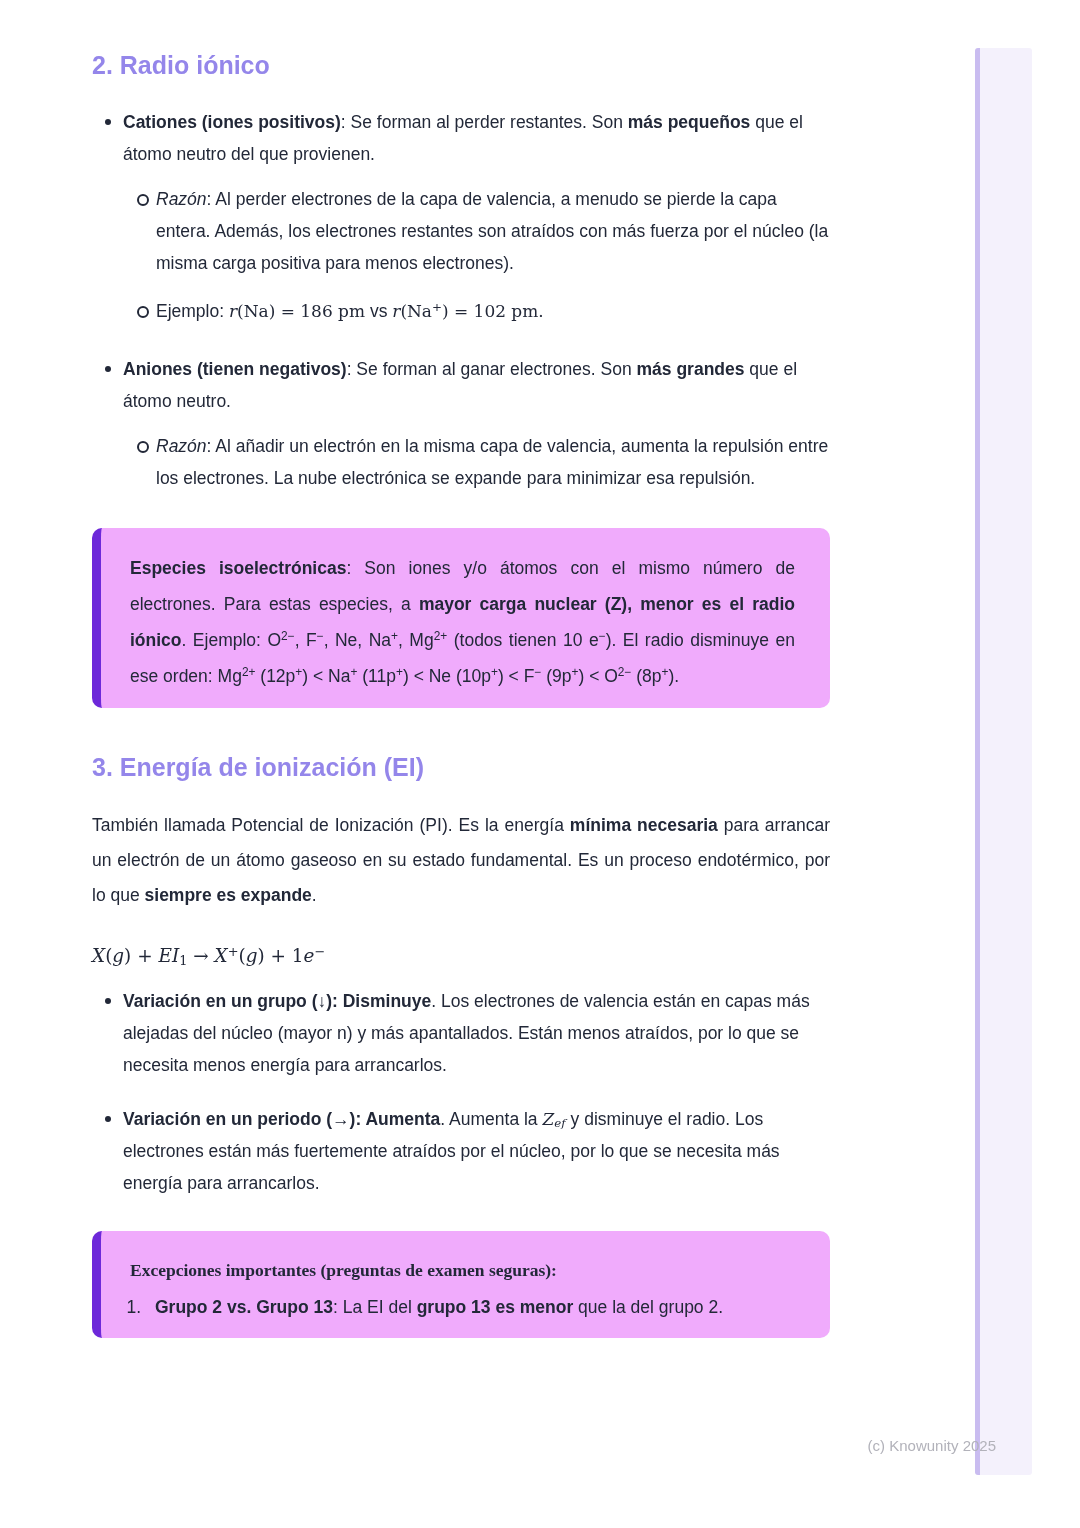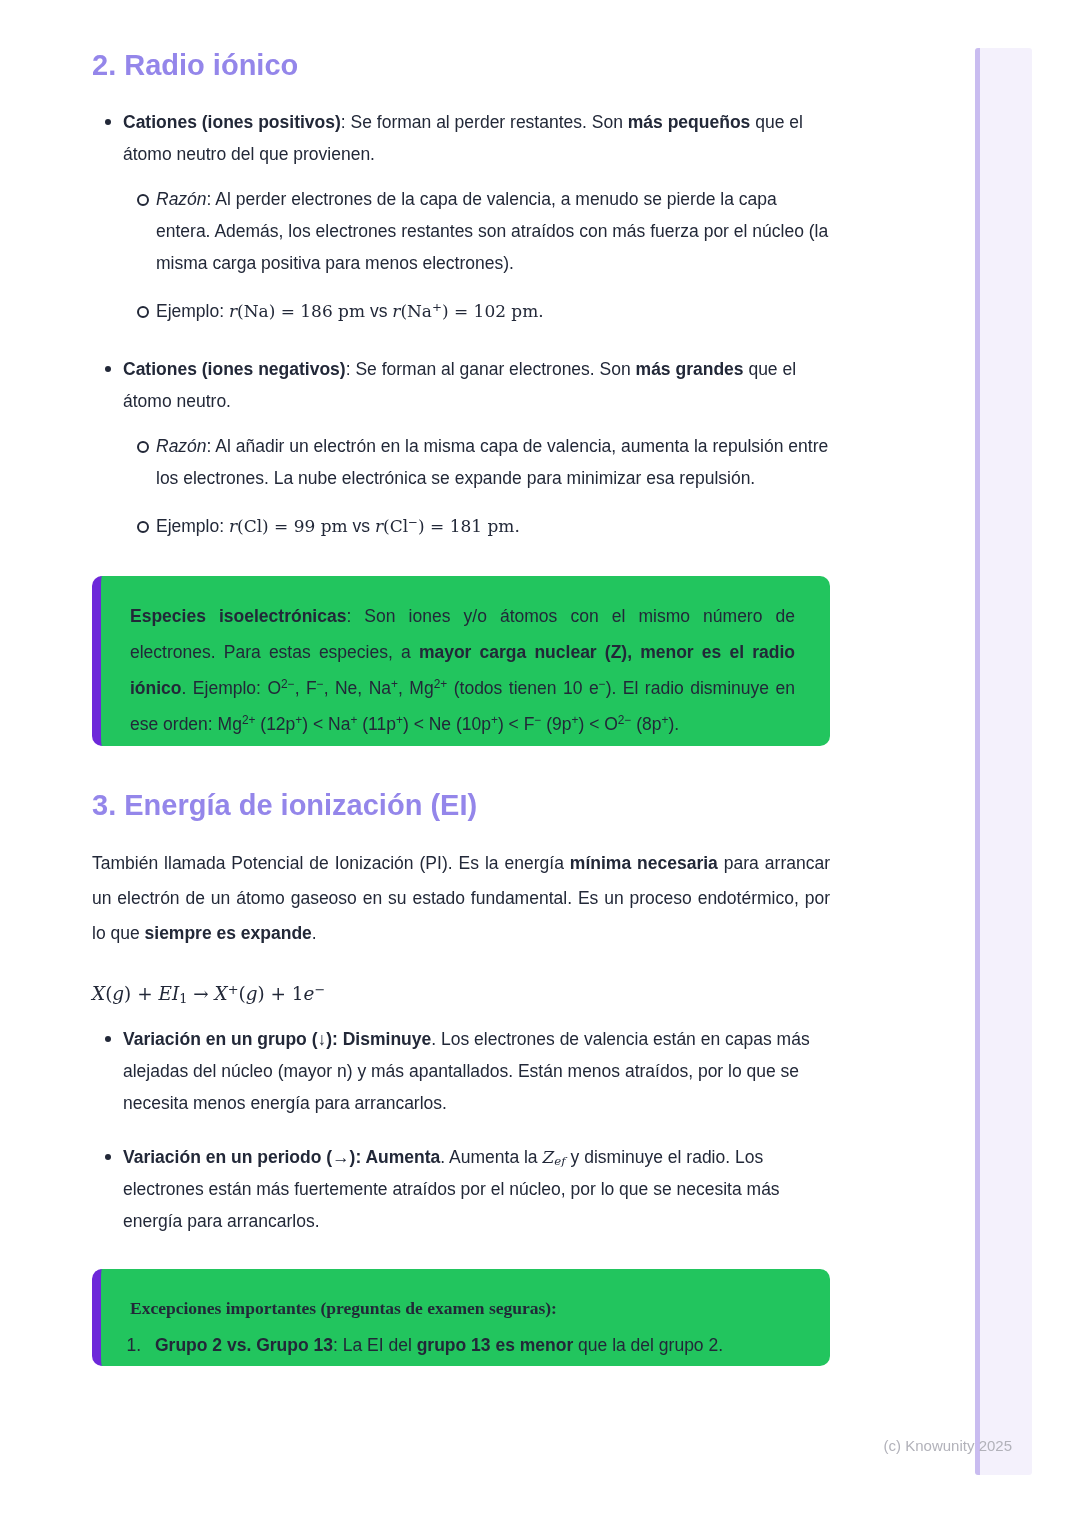--- a/index.html
+++ b/index.html
@@ -8,29 +8,29 @@
     width:1080px; height:1528px; position:relative; overflow:hidden;
     background:#ffffff; color:#222838;
     font-family:"Liberation Sans", sans-serif;
     font-size:17.5px; line-height:32px;
   }
   .side-strip {
     position:absolute; left:975px; top:48px; width:57px; height:1427px;
     background:#f4f1fc; border-left:5px solid #c9bcf0; border-radius:3px;
   }
   .watermark {
-    position:absolute; top:1437px; right:68px; z-index:3;
+    position:absolute; top:1437px; right:84px; z-index:3;
     font-size:15px; line-height:18px; color:#b2b2ba;
   }
   .content {
     position:relative; z-index:1;
     padding:50px 250px 0 92px;
   }
   h2 {
-    margin:0 0 26px 0; font-size:29px; line-height:30px;
+    margin:0 0 26px 0; font-size:25px; line-height:30px;
     font-weight:700; color:#9486ea;
   }
   .intro { margin:0 0 30px 0; line-height:35px; }
   .justify { text-align:justify; }
   .b { font-weight:700; }
   .i { font-style:italic; }
   .m { font-family:"DejaVu Serif", serif; font-size:0.97em; }
   .sup { font-size:0.68em; vertical-align:0.5em; line-height:0; }
   .sub { font-size:0.68em; vertical-align:-0.2em; line-height:0; }
   ul.l1 { list-style:none; margin:0 0 0 0; padding:0 0 0 13px; }
@@ -41,22 +41,22 @@
   }
   ul.l2 { list-style:none; margin:13px 0 0 0; padding:0 0 0 14px; }
   ul.l2 > li { position:relative; padding-left:19px; margin-bottom:13px; }
   ul.l2 > li::before {
     content:""; position:absolute; left:0; top:11px;
     width:8px; height:8px; border-radius:50%;
     border:2px solid #222838; background:transparent;
   }
   ul.l2 > li.example { margin-top:16px; }
   .callout {
-    background:#22c55e; border-left:9px solid #6d28d9; border-radius:10px;
-    margin:34px 0 0 0; padding:22px 35px 4px 29px;
+    background:#f0abfc; border-left:9px solid #6d28d9; border-radius:10px;
+    margin:34px 0 0 0; padding:22px 35px 14px 29px;
   }
   .callout-body { line-height:36px; text-align:justify; }
   .callout-title { line-height:34px;font-family:Liberation Serif, serif; }
   .callout ol { margin:4px 0 0 0; padding:0 0 0 16px; }
   .callout ol li { line-height:33px; padding-left:9px; }
   .sec3-head { margin-top:44px; }
   .formula { margin:14px 0 16px 0; font-size:19px; line-height:26px; }
   ul.l1.vars > li { margin-bottom:22px; }
   .exceptions { margin-top:32px; }
 </style>
@@ -77,27 +77,24 @@
       <ul class="l2">
         <li>
           <div class="li-text"><span class="i">Razón</span><span>: Al perder electrones de la capa de valencia, a menudo se pierde la capa entera. Además, los electrones restantes son atraídos con más fuerza por el núcleo (la misma carga positiva para menos electrones).</span></div>
         </li>
         <li class="example">
           <div class="li-text"><span>Ejemplo: </span><span class="m i">r</span><span class="m">(Na) = 186 pm</span><span> vs </span><span class="m i">r</span><span class="m">(Na</span><span class="m sup">+</span><span class="m">) = 102 pm.</span></div>
         </li>
       </ul>
     </li>
     <li>
-      <div class="li-text"><span class="b">Cationes (iones negativos)</span><span>: Se forman al ganar electrones. Son </span><span class="b">más grandes</span><span> que el átomo neutro.</span></div>
+      <div class="li-text"><span class="b">Aniones (tienen negativos)</span><span>: Se forman al ganar electrones. Son </span><span class="b">más grandes</span><span> que el átomo neutro.</span></div>
       <ul class="l2">
         <li>
           <div class="li-text"><span class="i">Razón</span><span>: Al añadir un electrón en la misma capa de valencia, aumenta la repulsión entre los electrones. La nube electrónica se expande para minimizar esa repulsión.</span></div>
-        </li>
-        <li class="example">
-          <div class="li-text"><span>Ejemplo: </span><span class="m i">r</span><span class="m">(Cl) = 99 pm</span><span> vs </span><span class="m i">r</span><span class="m">(Cl</span><span class="m sup">−</span><span class="m">) = 181 pm.</span></div>
         </li>
       </ul>
     </li>
   </ul>
 
   <aside class="callout">
     <div class="callout-body"><span class="b">Especies isoelectrónicas</span><span>: Son iones y/o átomos con el mismo número de electrones. Para estas especies, a </span><span class="b">mayor carga nuclear (Z), menor es el radio iónico</span><span>. Ejemplo: O</span><span class="sup">2−</span><span>, F</span><span class="sup">−</span><span>, Ne, Na</span><span class="sup">+</span><span>, Mg</span><span class="sup">2+</span><span> (todos tienen 10 e</span><span class="sup">−</span><span>). El radio disminuye en ese orden: Mg</span><span class="sup">2+</span><span> (12p</span><span class="sup">+</span><span>) &lt; Na</span><span class="sup">+</span><span> (11p</span><span class="sup">+</span><span>) &lt; Ne (10p</span><span class="sup">+</span><span>) &lt; F</span><span class="sup">−</span><span> (9p</span><span class="sup">+</span><span>) &lt; O</span><span class="sup">2−</span><span> (8p</span><span class="sup">+</span><span>).</span></div>
   </aside>
 
   <h2 class="sec3-head">3. Energía de ionización (EI)</h2>

